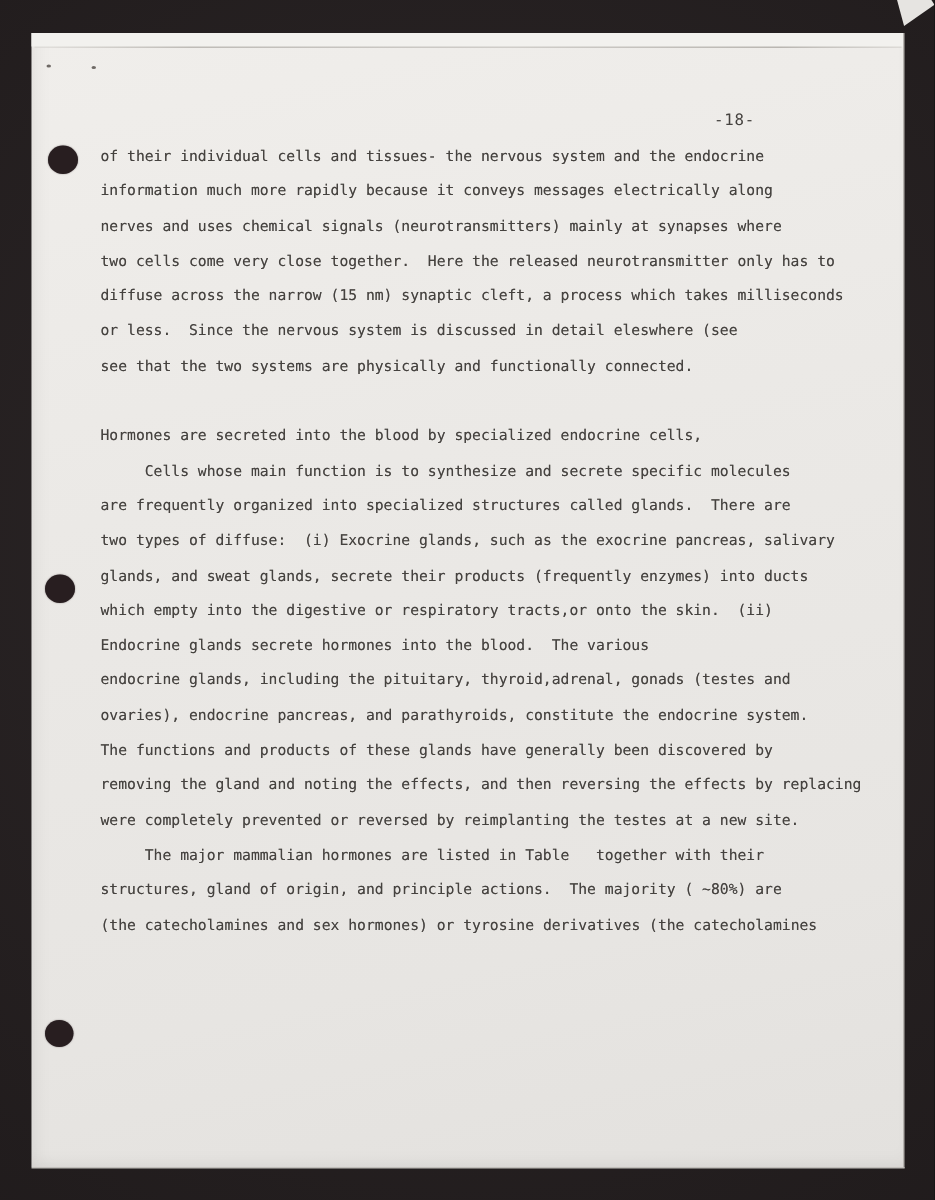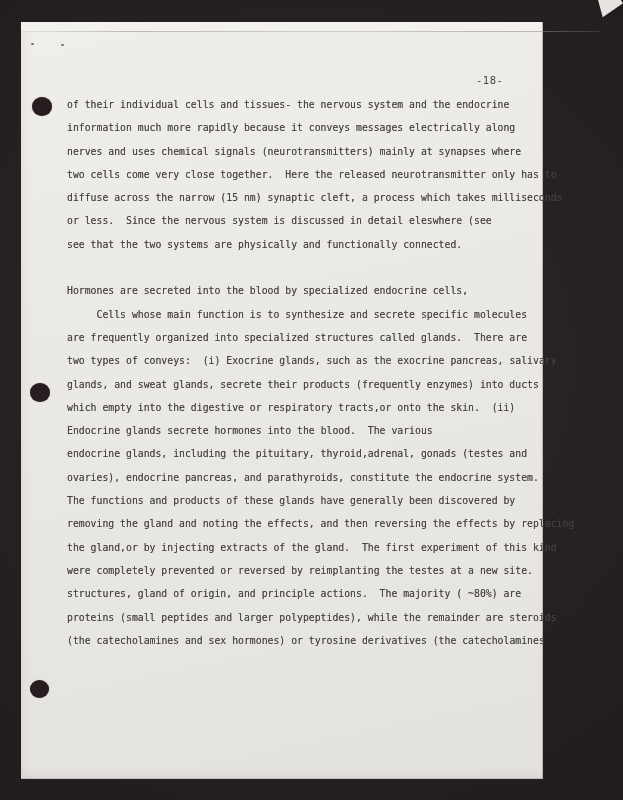--- a/index.html
+++ b/index.html
@@ -31,21 +31,21 @@
     width: 26px;
     height: 18px;
     background: #e6e4e1;
     clip-path: polygon(4% 0%, 92% 0%, 100% 18%, 22% 96%);
   }
 
   .page {
     position: absolute;
     left: 21px;
     top: 22px;
-    width: 522px;
+    width: 582px;
     height: 757px;
     background:
       linear-gradient(168deg, #f0eeeb 0%, var(--paper) 38%, #e7e5e2 78%, #e3e1de 100%);
     border-right: 1px solid #b7b4b0;
     border-bottom: 1px solid #c2bfbb;
     box-shadow: inset 7px 0 14px -8px rgba(60,50,45,0.10),
                 inset 0 -8px 14px -10px rgba(60,50,45,0.10);
   }
 
   
@@ -122,32 +122,31 @@
         <div class="tline"><span>information much more rapidly because it conveys messages electrically along</span></div>
         <div class="tline"><span>nerves and uses chemical signals (neurotransmitters) mainly at synapses where</span></div>
         <div class="tline"><span>two cells come very close together.  Here the released neurotransmitter only has to</span></div>
         <div class="tline"><span>diffuse across the narrow (15 nm) synaptic cleft, a process which takes milliseconds</span></div>
         <div class="tline"><span>or less.  Since the nervous system is discussed in detail eleswhere (see</span></div>
         <div class="tline"><span>see that the two systems are physically and functionally connected.</span></div>
         <div class="tline">&nbsp;</div>
         <div class="tline"><span class="u">Hormones are secreted into the blood by specialized endocrine cells,</span></div>
         <div class="tline"><span>     Cells whose main function is to synthesize and secrete specific molecules</span></div>
         <div class="tline"><span>are frequently organized into specialized structures called glands.  There are</span></div>
-        <div class="tline"><span>two types of conveys:  (i) </span><span class="u">Exocrine glands</span><span>, such as the exocrine pancreas, salivary</span></div>
+        <div class="tline"><span>two types of diffuse:  (i) </span><span class="u">Exocrine glands</span><span>, such as the exocrine pancreas, salivary</span></div>
         <div class="tline"><span>glands, and sweat glands, secrete their products (frequently enzymes) into ducts</span></div>
         <div class="tline"><span>which empty into the digestive or respiratory tracts,or onto the skin.  (ii)</span></div>
         <div class="tline"><span class="u">Endocrine glands</span><span> secrete hormones into the blood.  The various</span></div>
         <div class="tline"><span>endocrine glands, including the pituitary, thyroid,adrenal, gonads (testes and</span></div>
         <div class="tline"><span>ovaries), endocrine pancreas, and parathyroids, constitute the endocrine system.</span></div>
         <div class="tline"><span>The functions and products of these glands have generally been discovered by</span></div>
         <div class="tline"><span>removing the gland and noting the effects, and then reversing the effects by replacing</span></div>
-        <div class="tline"><span>the gland,or by injecting extracts of the gland.  The first experiment of this kind</span></div>
         <div class="tline"><span>were completely prevented or reversed by reimplanting the testes at a new site.</span></div>
+        <div class="tline"><span>     The major mammalian hormones are listed in Table   together with their</span></div>
         <div class="tline"><span>structures, gland of origin, and principle actions.  The majority ( ~80%) are</span></div>
-        <div class="tline"><span>proteins (small peptides and larger polypeptides), while the remainder are steroids</span></div>
         <div class="tline"><span>(the </span><span class="u">catecholamines</span><span> and </span><span class="u">sex hormones</span><span>) or tyrosine derivatives (the </span><span class="u">catecholamines</span></div>
       </div>
   </div>
 
 <div class="punch-dot" style="left: 32px; top: 97px; width: 20px; height: 19px;"></div>
     <div class="punch-dot" style="left: 30px; top: 383px; width: 20px; height: 19px;"></div>
     <div class="punch-dot" style="left: 29.5px; top: 679.5px; width: 19px; height: 18px;"></div>
     <div class="speck" style="left: 31px; top: 43px;"></div>
     <div class="speck" style="left: 61px; top: 44px;"></div>
   </div>

